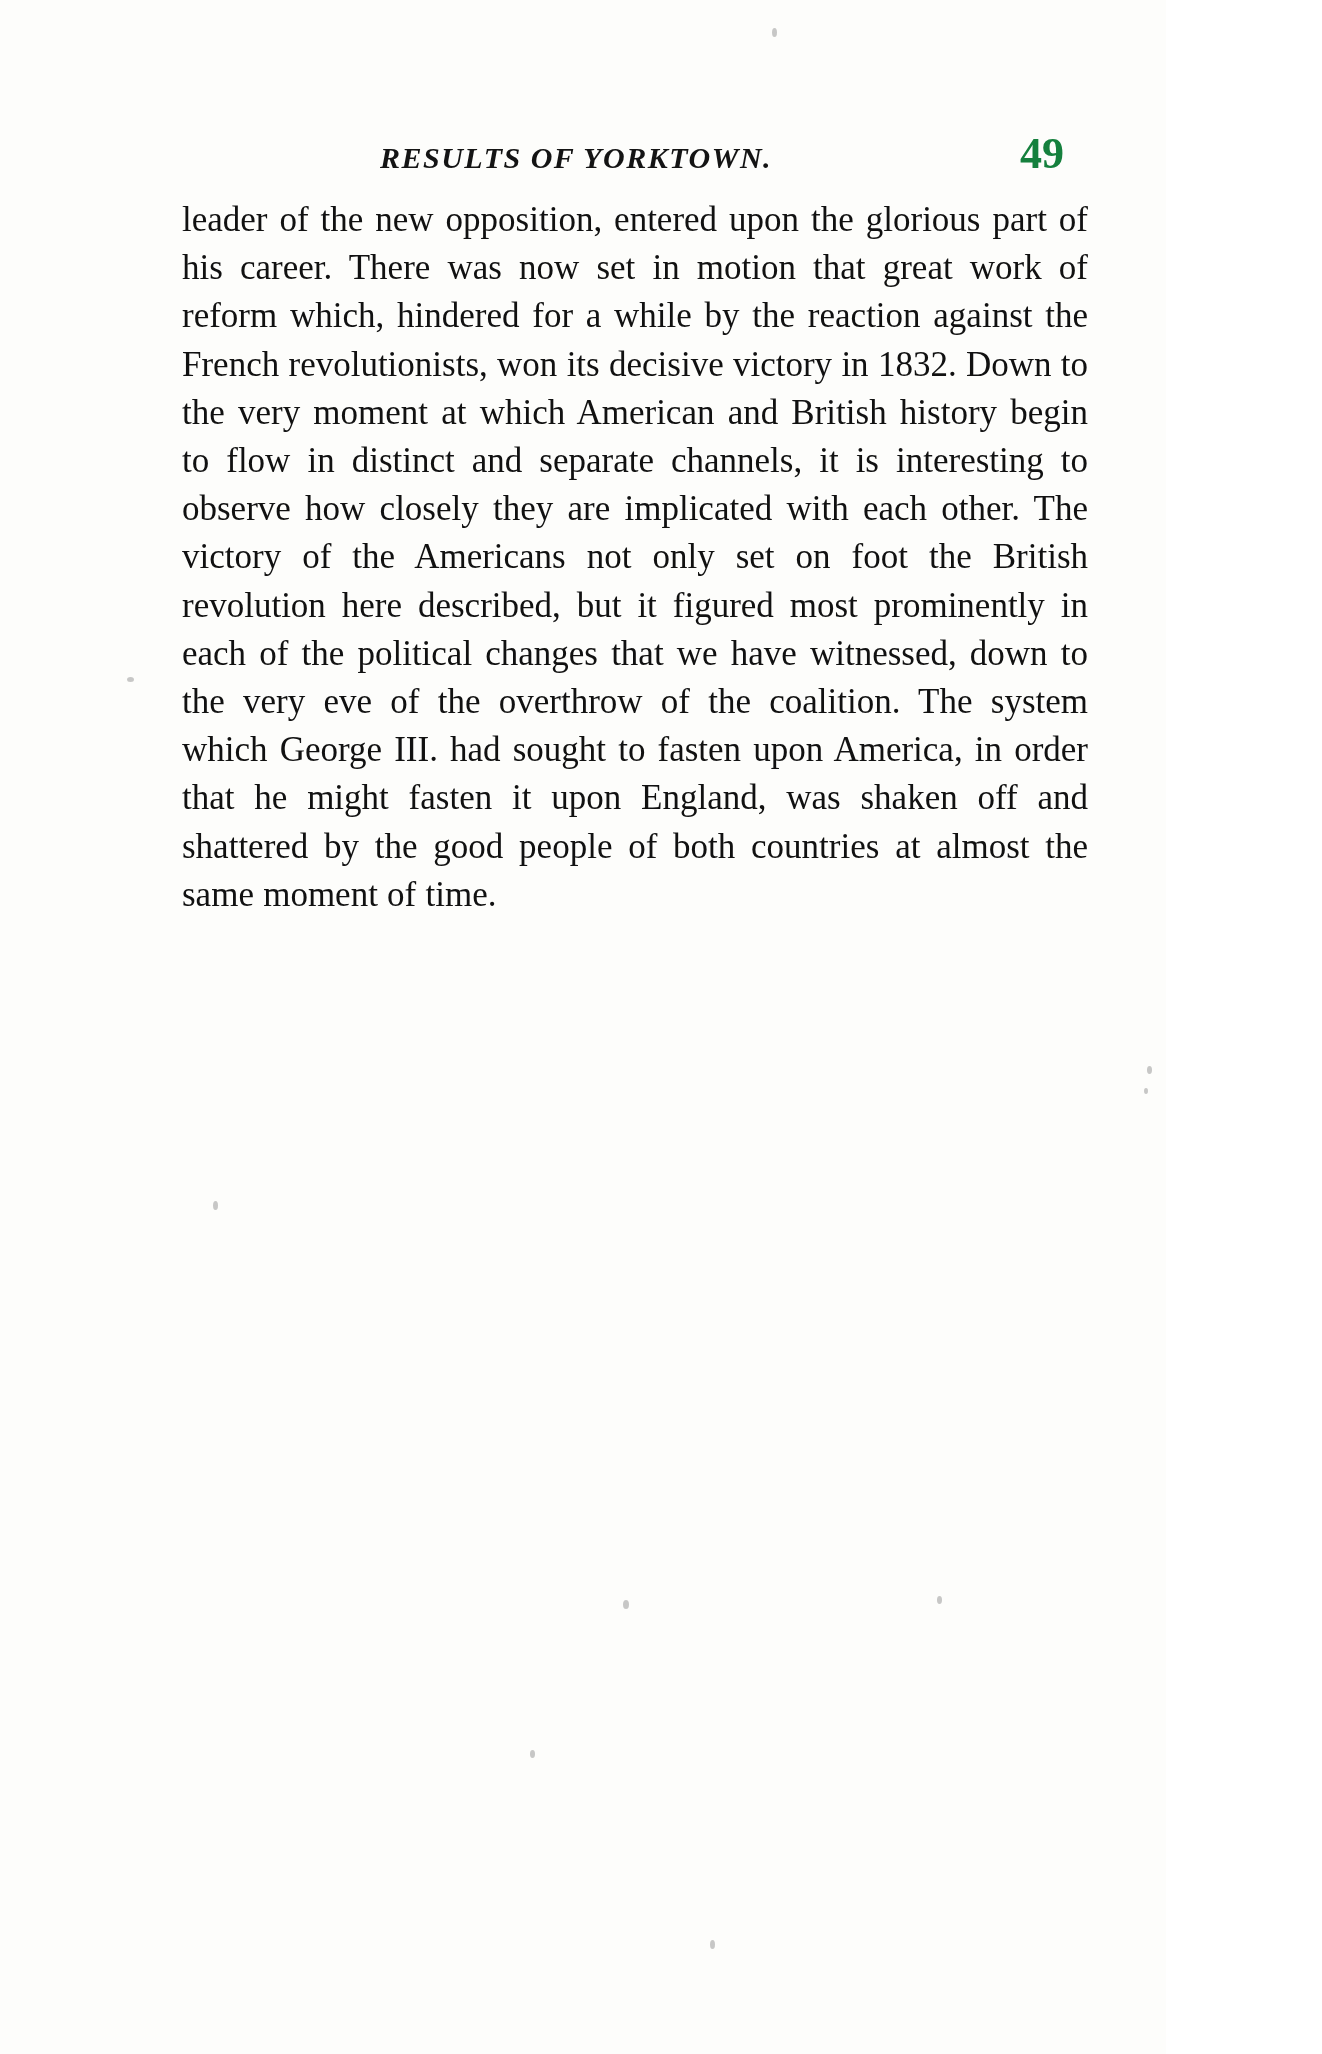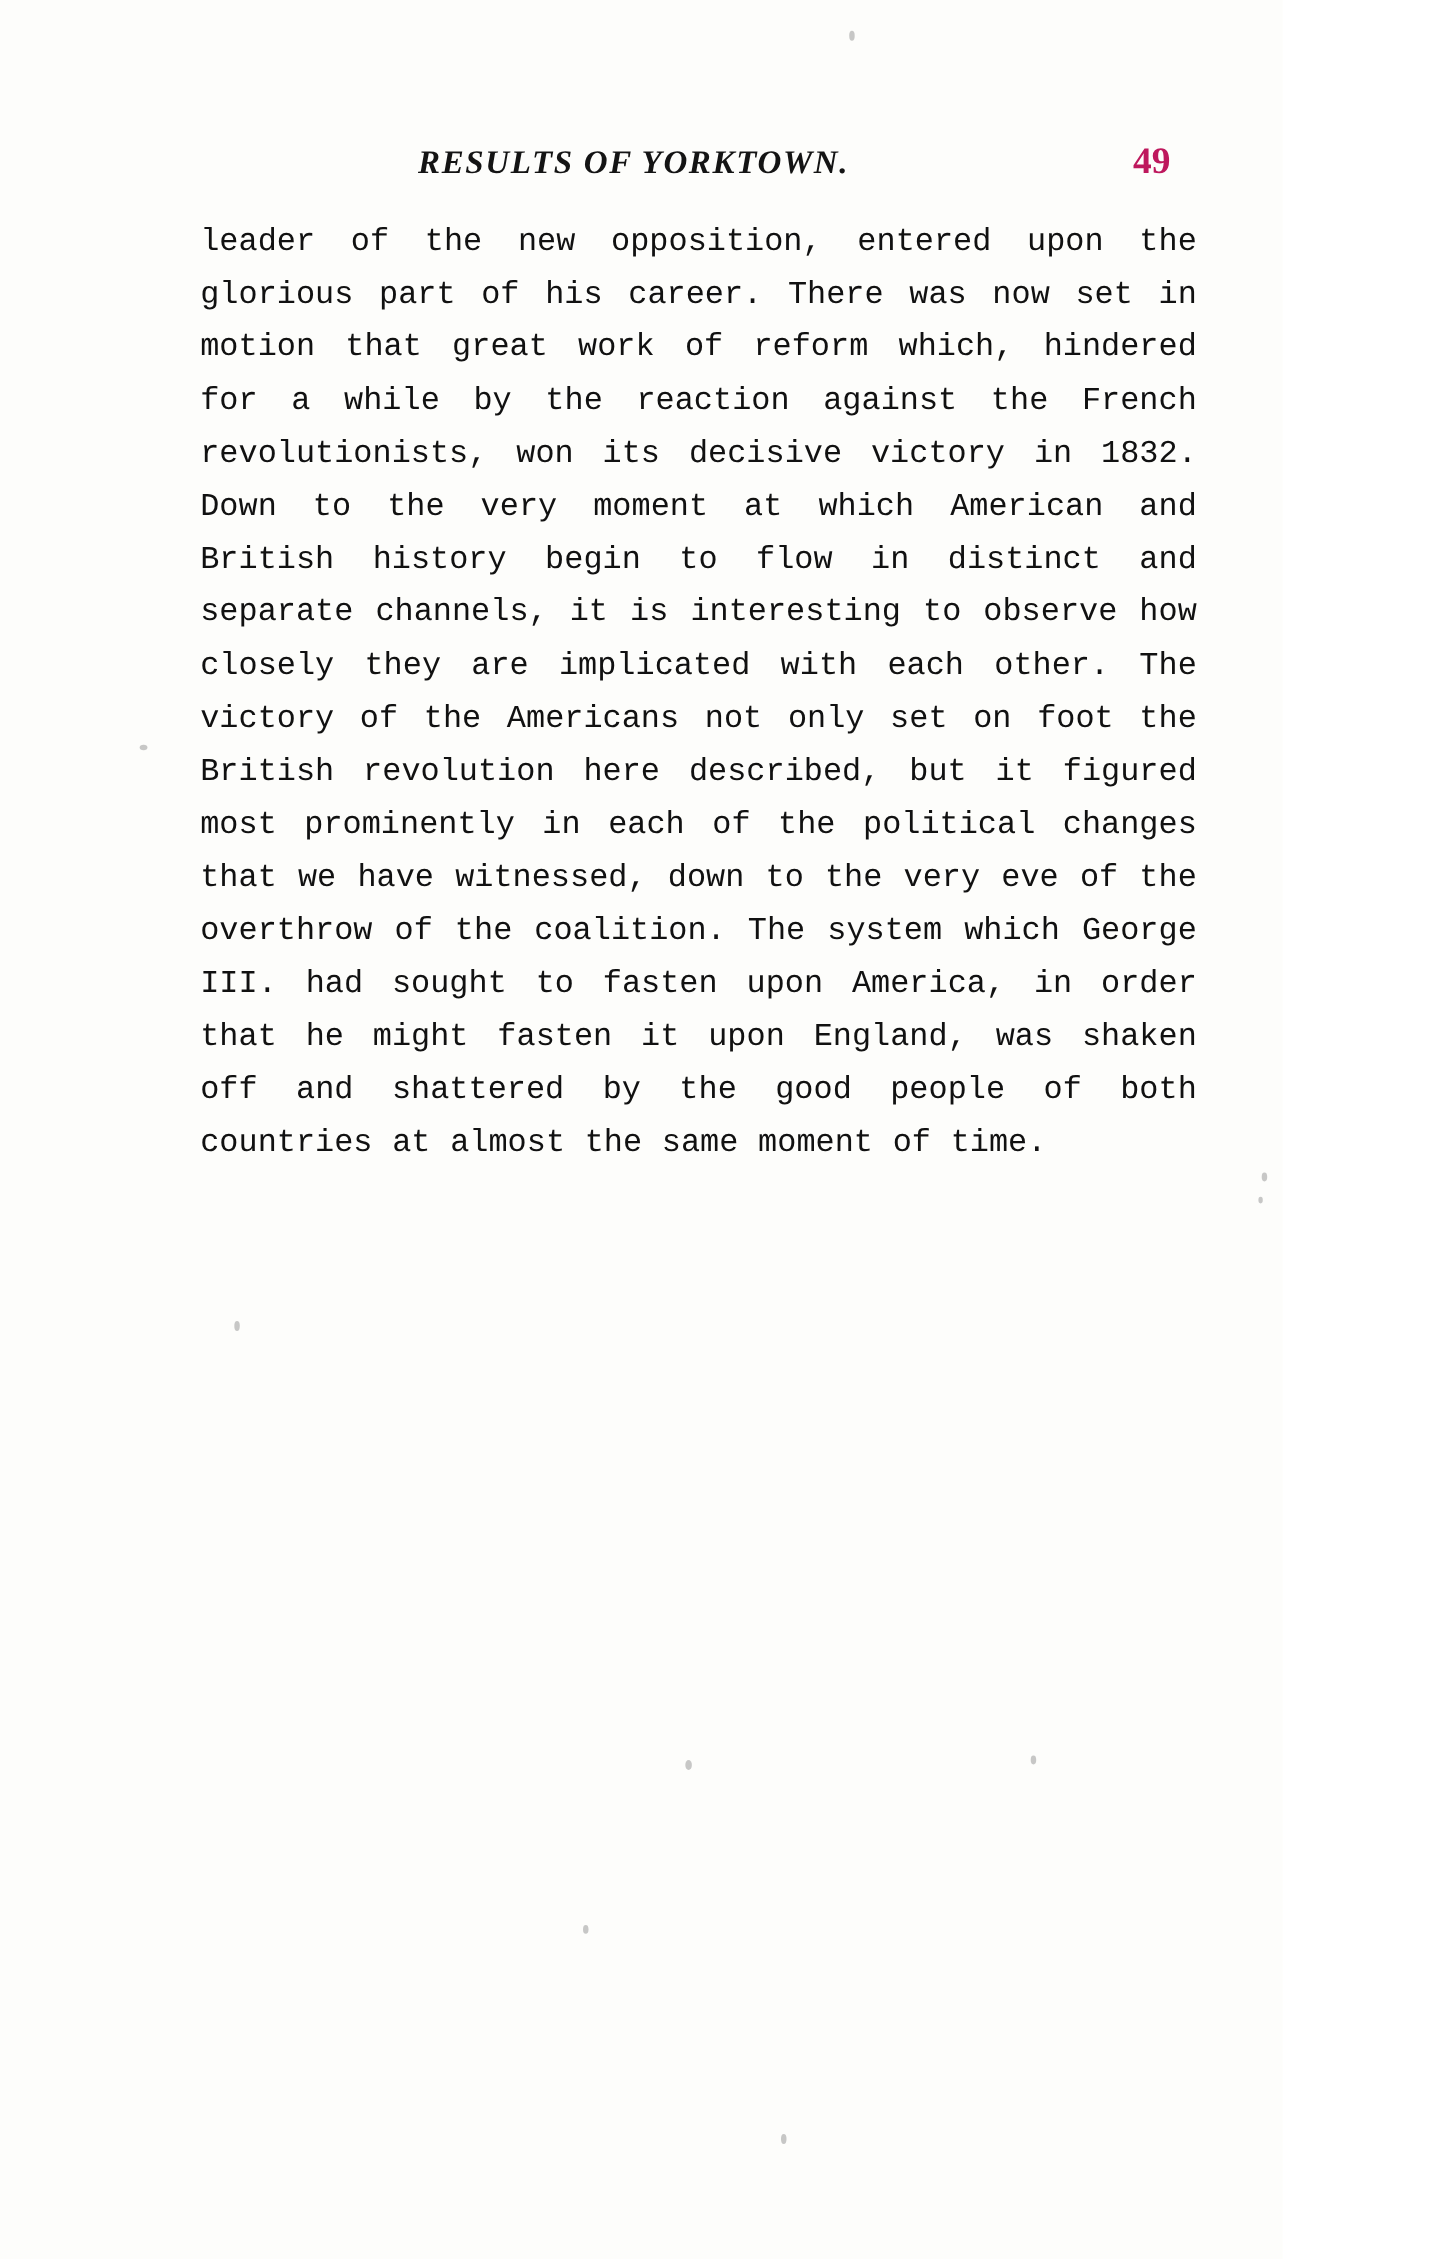--- a/index.html
+++ b/index.html
@@ -39,32 +39,32 @@
     font-weight: bold;
     font-size: 30px;
     letter-spacing: 1.5px;
     color: #141414;
     white-space: nowrap;
     margin-left: 198px;
   }
   .folio {
     font-family: "Liberation Serif", serif;
     font-weight: bold;
-    font-size: 34px;
-    color: #be185d;
+    font-size: 44px;
+    color: #15803d;
     margin-right: 18px;
     text-align: center;
   }
   .body-text {
     position: absolute;
     top: 196px;
     left: 182px;
     width: 906px;
-    font-family: Liberation Mono, monospace;
-    font-size: 29px;
+    font-family: Liberation Serif, serif;
+    font-size: 35px;
     line-height: 48.2px;
     text-align: justify;
     text-justify: inter-word;
     color: #111111;
     word-spacing: 0.5px;
   }
   .body-text p {
     margin: 0;
     text-indent: 0;
   }

